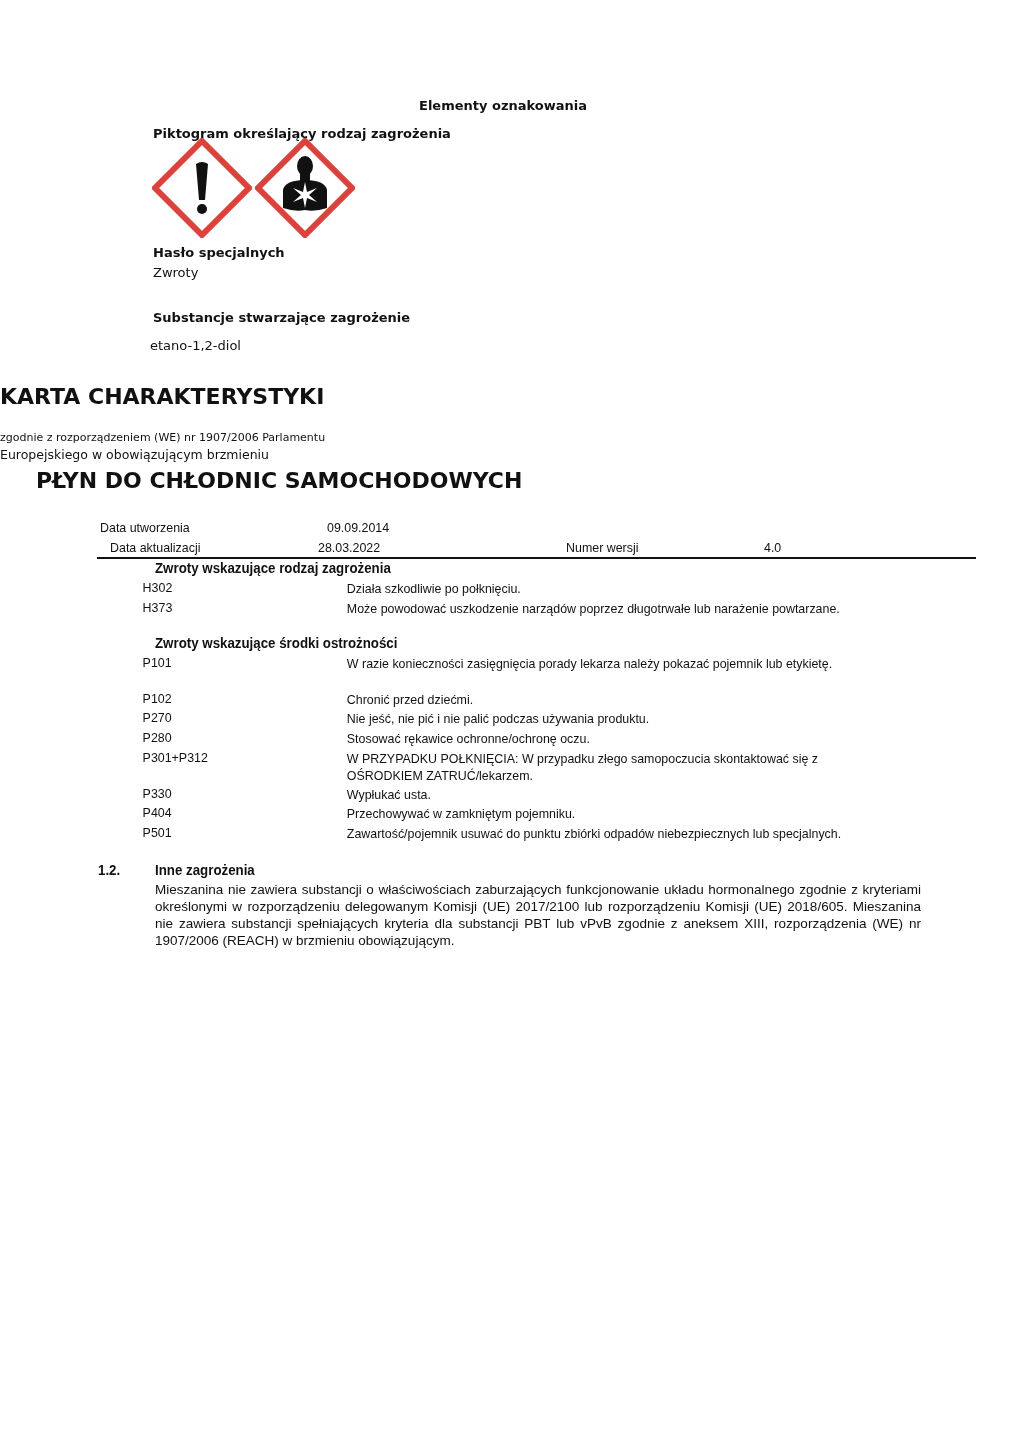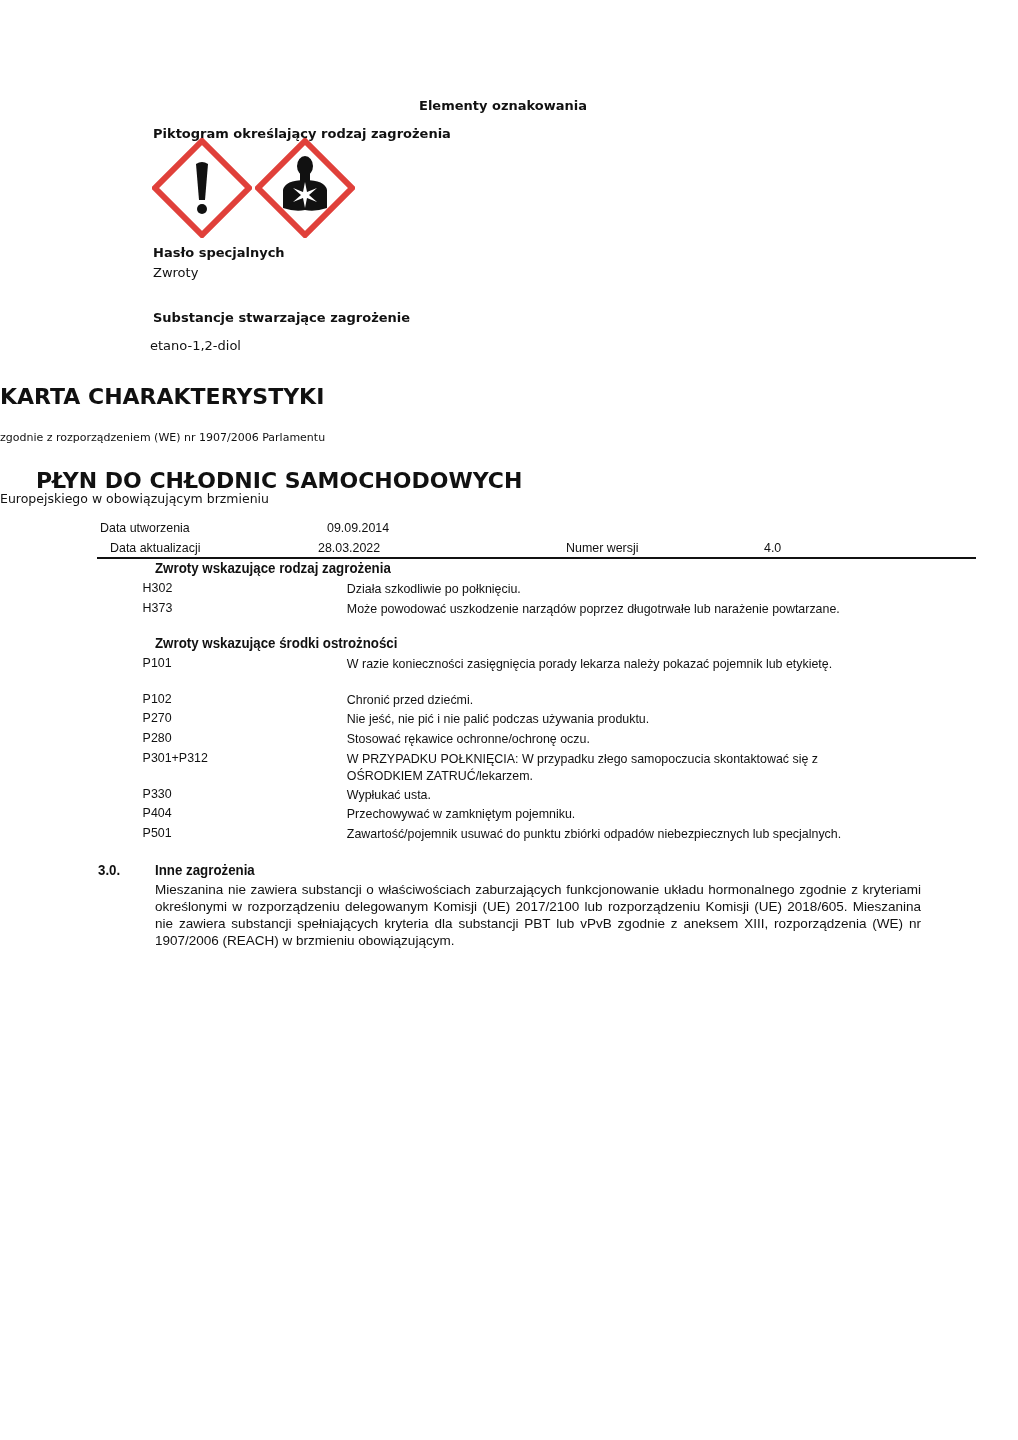--- a/index.html
+++ b/index.html
@@ -46,21 +46,21 @@
 </div>
 
 <div class="abs bold" style="left:153px; top:245px;">Hasło specjalnych</div>
 <div class="abs" style="left:153px; top:265px;">Zwroty</div>
 
 <div class="abs bold" style="left:153px; top:310px;">Substancje stwarzające zagrożenie</div>
 <div class="abs" style="left:150px; top:330px;margin-top:8px;">etano-1,2-diol</div>
 
 <div class="abs heading-center bold" style="top:384px; font-size:22px;">KARTA CHARAKTERYSTYKI</div>
 <div class="abs heading-center" style="top:431px; font-size:11px;">zgodnie z rozporządzeniem (WE) nr 1907/2006 Parlamentu</div>
-<div class="abs heading-center" style="top:447px; font-size:12.5px;margin-top:44px;">Europejskiego w obowiązującym brzmieniu</div>
+<div class="abs heading-center" style="top:447px; font-size:12.5px;">Europejskiego w obowiązującym brzmieniu</div>
 <div class="abs heading-center bold" style="top:468px; font-size:22px;padding-left:36px;">PŁYN DO CHŁODNIC SAMOCHODOWYCH</div>
 
 <div class="abs narrow" style="left:100px; top:520px;">Data utworzenia</div>
 <div class="abs narrow" style="left:327px; top:520px;">09.09.2014</div>
 <div class="abs narrow" style="left:110px; top:540px;">Data aktualizacji</div>
 <div class="abs narrow" style="left:318px; top:540px;">28.03.2022</div>
 <div class="abs narrow" style="left:566px; top:540px;">Numer wersji</div>
 <div class="abs narrow" style="left:764px; top:540px;">4.0</div>
 <div class="rule"></div>
 
@@ -103,15 +103,15 @@
 </div>
 <div class="row narrow" style="top:805px;">
   <span class="code">P404</span>
   <span class="desc">Przechowywać w zamkniętym pojemniku.</span>
 </div>
 <div class="row narrow" style="top:825px;">
   <span class="code">P501</span>
   <span class="desc">Zawartość/pojemnik usuwać do punktu zbiórki odpadów niebezpiecznych lub specjalnych.</span>
 </div>
 
-<div class="abs narrowb" style="left:98px; top:862px;">3.0.</div>
+<div class="abs narrowb" style="left:98px; top:862px;">1.2.</div>
 <div class="abs narrowb" style="left:155px; top:862px;">Inne zagrożenia</div>
 <div class="para" style="top:881px;">Mieszanina nie zawiera substancji o właściwościach zaburzających funkcjonowanie układu hormonalnego zgodnie z kryteriami określonymi w rozporządzeniu delegowanym Komisji (UE) 2017/2100 lub rozporządzeniu Komisji (UE) 2018/605. Mieszanina nie zawiera substancji spełniających kryteria dla substancji PBT lub vPvB zgodnie z aneksem XIII, rozporządzenia (WE) nr 1907/2006 (REACH) w brzmieniu obowiązującym.</div>
 
 </body></html>

